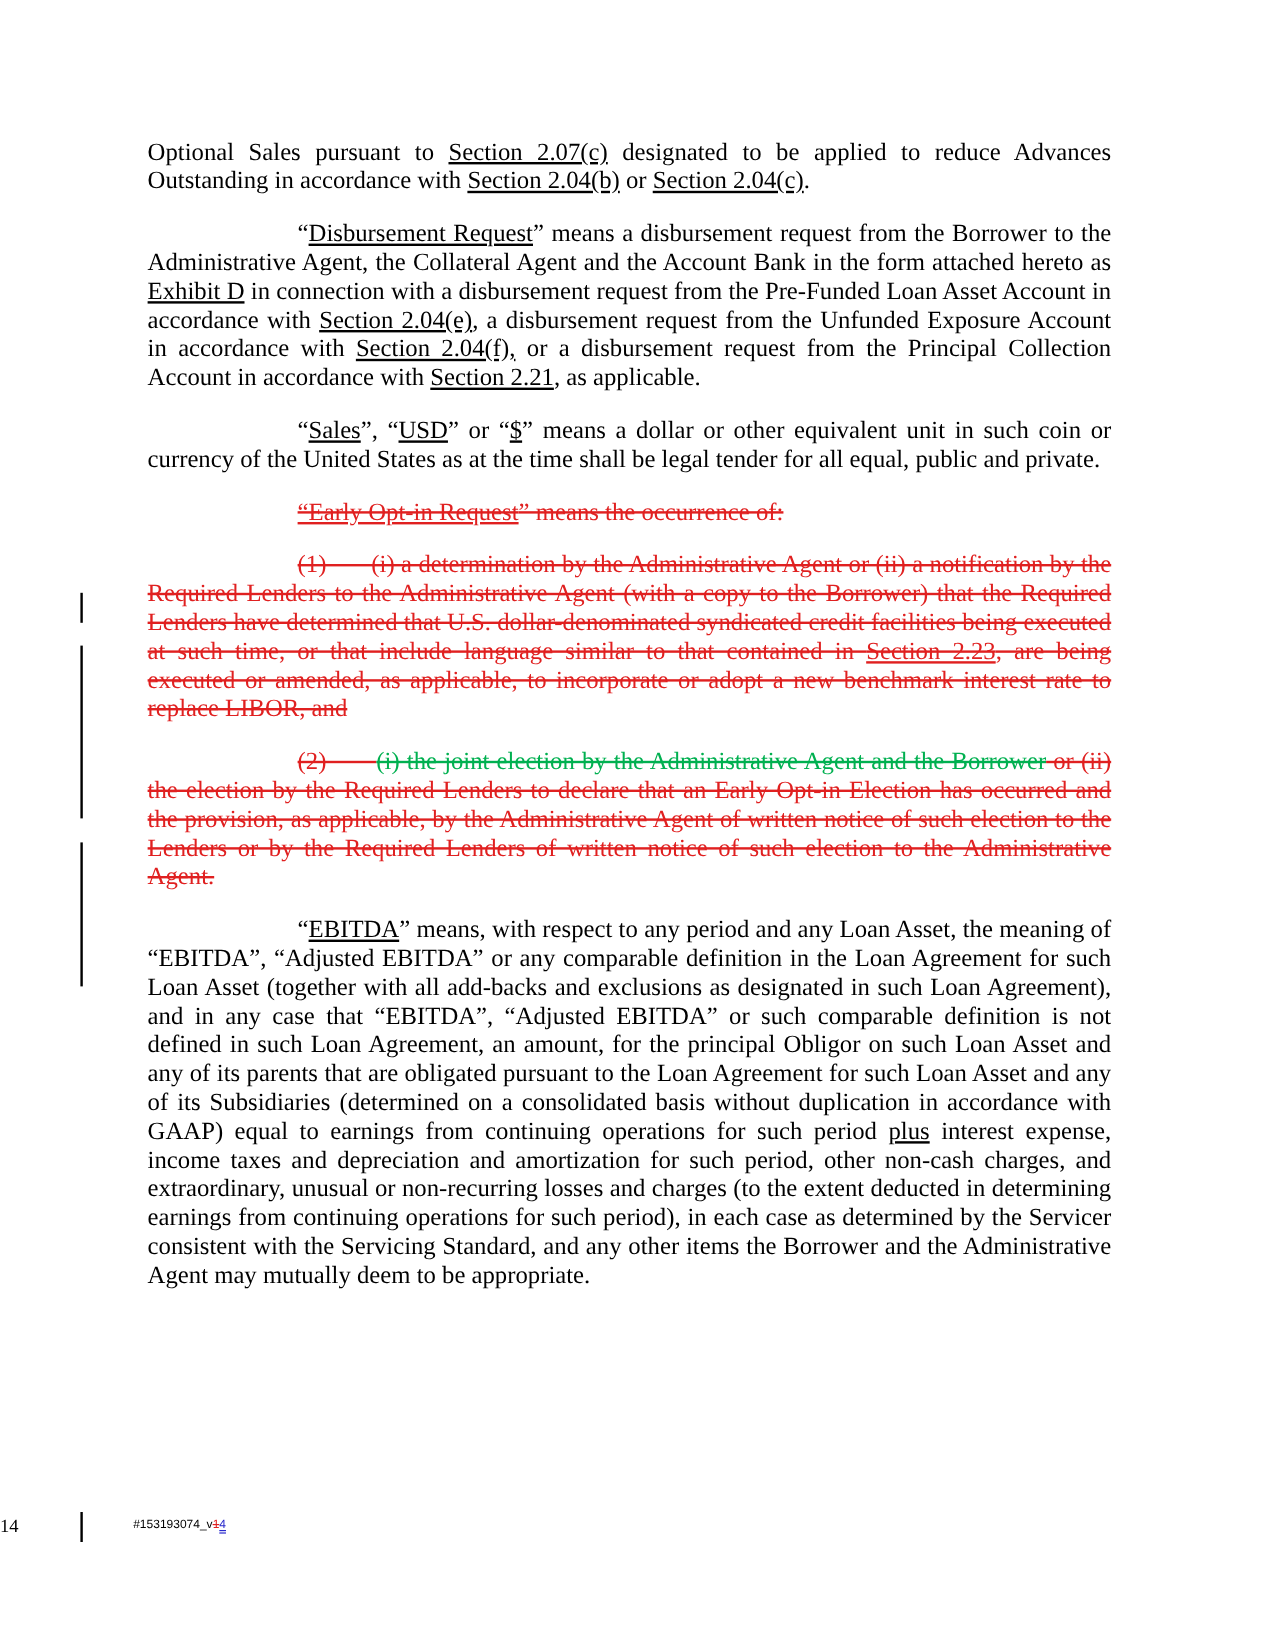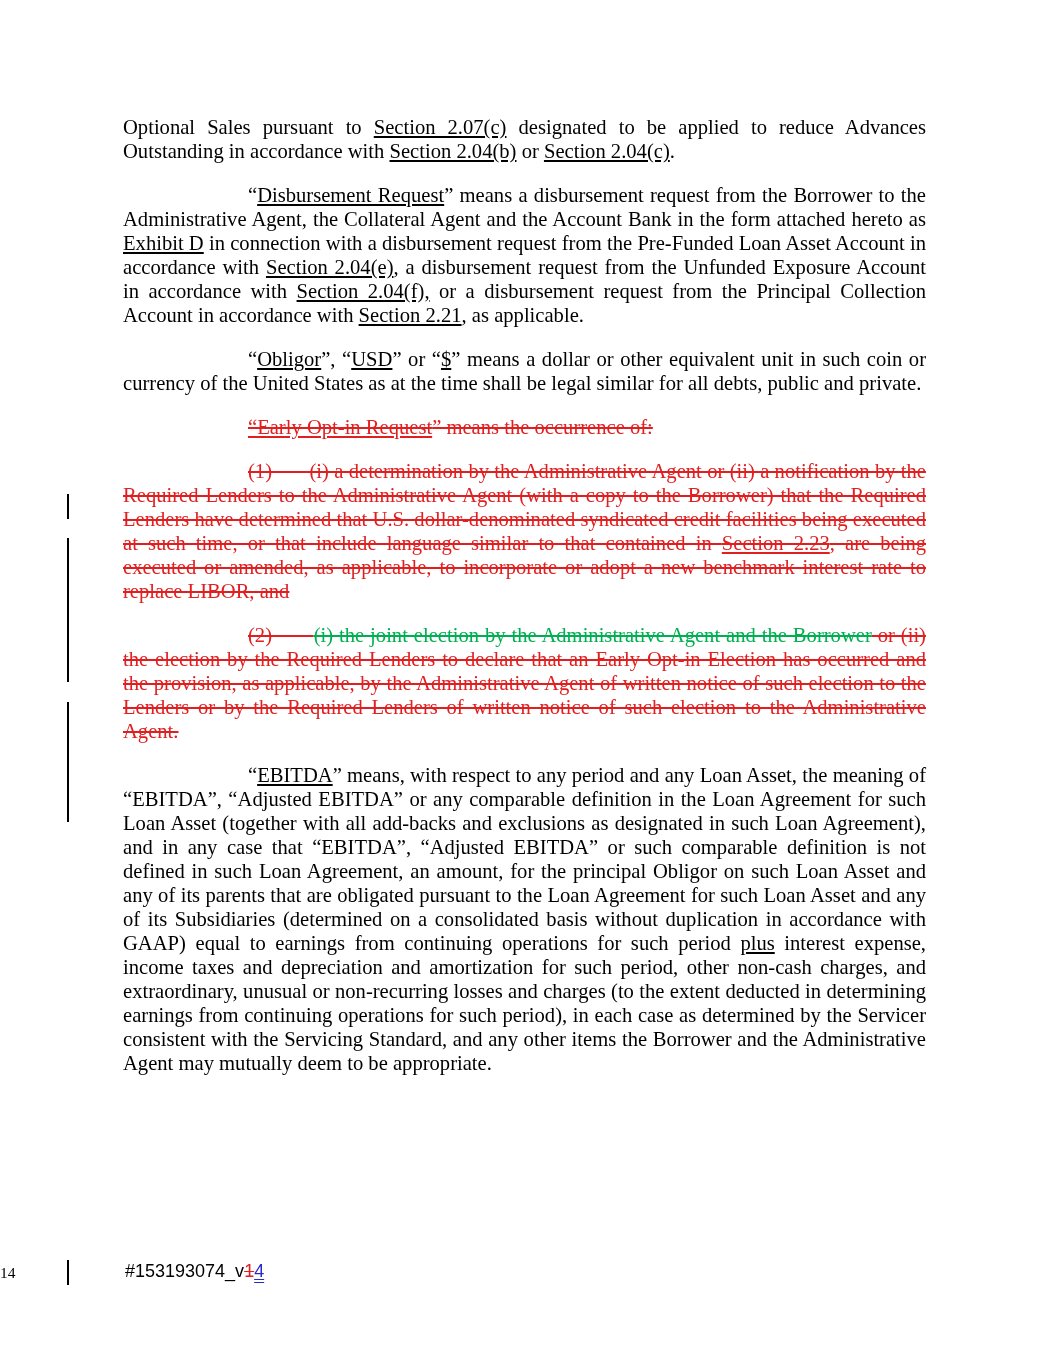--- a/index.html
+++ b/index.html
@@ -43,24 +43,24 @@
     left:67px;
     width:2px;
     background:#000;
   }
   .bar-early{top:494px;height:25px;}
   .bar-item1{top:538px;height:144px;}
   .bar-item2{top:702px;height:120px;}
   .bar-footer{top:1260px;height:25px;}
   .footer-id{
     position:absolute;
-    left:125px;
+    left:111px;
     top:1262px;
     font-family:"Liberation Sans","DejaVu Sans",sans-serif;
-    font-size:18px;
+    font-size:10px;
     line-height:18px;
     color:var(--ink);
   }
   .footer-id .del{color:var(--deleted-red);text-decoration:line-through;}
   .footer-id .ins-dbl{
     color:var(--inserted-blue);
     text-decoration:underline double;
     text-underline-offset:2px;
   }
   .page-num{
@@ -85,21 +85,21 @@
   <div class="change-bar bar-item2"></div>
   <div class="change-bar bar-footer"></div>
 
   <main class="content">
 
     <p class="para"><span>Optional Sales pursuant to </span><span class="u">Section 2.07(c)</span><span> designated to be applied to reduce Advances Outstanding in accordance with </span><span class="u">Section 2.04(b)</span><span> or </span><span class="u">Section 2.04(c)</span><span>.</span></p>
 
 
     <p class="para indent"><span>“</span><span class="u">Disbursement Request</span><span>” means a disbursement request from the Borrower to the Administrative Agent, the Collateral Agent and the Account Bank in the form attached hereto as </span><span class="u">Exhibit D</span><span> in connection with a disbursement request from the Pre-Funded Loan Asset Account in accordance with </span><span class="u">Section 2.04(e)</span><span>, a disbursement request from the Unfunded Exposure Account in accordance with </span><span class="u">Section 2.04(f),</span><span> or a disbursement request from the Principal Collection Account in accordance with </span><span class="u">Section 2.21</span><span>, as applicable.</span></p>
 
-    <p class="para indent"><span>“</span><span class="u">Obligor</span><span>”, “</span><span class="u">USD</span><span>” or “</span><span class="u">$</span><span>” means a dollar or other equivalent unit in such coin or currency of the United States as at the time shall be legal similar for all debts, public and private.</span></p>
+    <p class="para indent"><span>“</span><span class="u">Sales</span><span>”, “</span><span class="u">USD</span><span>” or “</span><span class="u">$</span><span>” means a dollar or other equivalent unit in such coin or currency of the United States as at the time shall be legal tender for all equal, public and private.</span></p>
 
     <p class="para indent"><span class="del-u">“Early Opt-in Request</span><span class="del">” means the occurrence of:</span></p>
 
     <p class="para indent"><span class="del">(1)&nbsp;&nbsp;&nbsp;&nbsp;&nbsp;&nbsp;&nbsp;(i) a determination by the Administrative Agent or (ii) a notification by the Required Lenders to the Administrative Agent (with a copy to the Borrower) that the Required Lenders have determined that U.S. dollar-denominated syndicated credit facilities being executed at such time, or that include language similar to that contained in </span><span class="del-u">Section 2.23</span><span class="del">, are being executed or amended, as applicable, to incorporate or adopt a new benchmark interest rate to replace LIBOR, and</span></p>
 
     <p class="para indent"><span class="del">(2)&nbsp;&nbsp;&nbsp;&nbsp;&nbsp;&nbsp;&nbsp;</span><span class="ins-del">(i) the joint election by the Administrative Agent and the Borrower</span><span class="del"> or (ii) the election by the Required Lenders to declare that an Early Opt-in Election has occurred and the provision, as applicable, by the Administrative Agent of written notice of such election to the Lenders or by the Required Lenders of written notice of such election to the Administrative Agent.</span></p>
 
     <p class="para indent"><span>“</span><span class="u">EBITDA</span><span>” means, with respect to any period and any Loan Asset, the meaning of “EBITDA”, “Adjusted EBITDA” or any comparable definition in the Loan Agreement for such Loan Asset (together with all add-backs and exclusions as designated in such Loan Agreement), and in any case that “EBITDA”, “Adjusted EBITDA” or such comparable definition is not defined in such Loan Agreement, an amount, for the principal Obligor on such Loan Asset and any of its parents that are obligated pursuant to the Loan Agreement for such Loan Asset and any of its Subsidiaries (determined on a consolidated basis without duplication in accordance with GAAP) equal to earnings from continuing operations for such period </span><span class="u">plus</span><span> interest expense, income taxes and depreciation and amortization for such period, other non-cash charges, and extraordinary, unusual or non-recurring losses and charges (to the extent deducted in determining earnings from continuing operations for such period), in each case as determined by the Servicer consistent with the Servicing Standard, and any other items the Borrower and the Administrative Agent may mutually deem to be appropriate.</span></p>
 
   </main>

